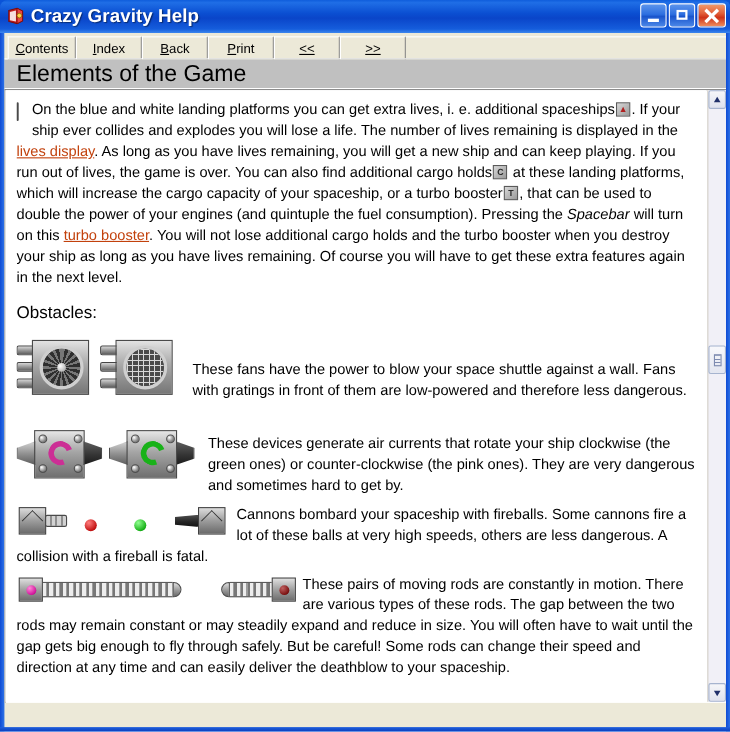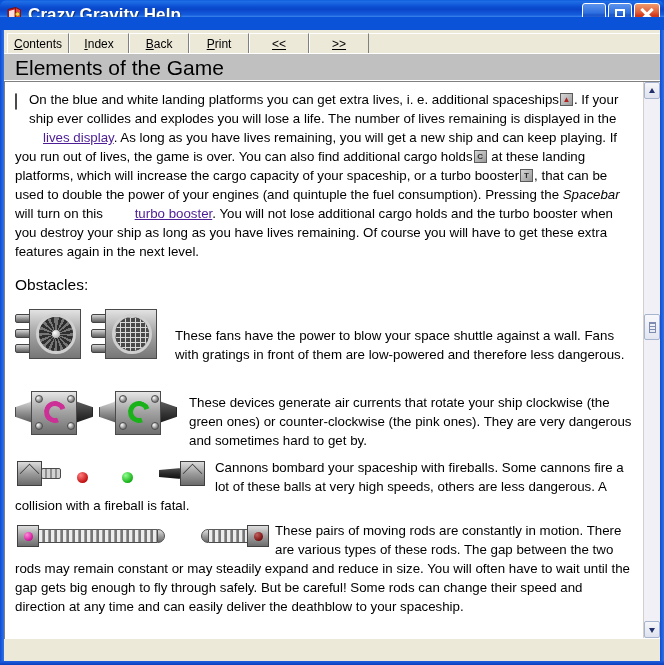--- a/index.html
+++ b/index.html
@@ -33,21 +33,21 @@
   .frame-left  { left: 0; top: 30px; width: 4px; bottom: 0; }
   .frame-right { right: 0; top: 30px; width: 4px; bottom: 0; }
   .frame-bottom{ left: 0; right: 0; bottom: 0; height: 4px;
                  background: linear-gradient(to bottom, #1f5fdd, #0a3fbe); }
 
   
   .titlebar {
     position: absolute;
     left: 0; top: 0;
     width: 664px;
-    height: 17px;
+    height: 30px;
     background: linear-gradient(to bottom,
         #0f5ddc 0%, #1f6ee6 8%, #0b4fd2 40%, #0a45c9 55%,
         #155ddc 88%, #3c87ee 100%);
     border-top-left-radius: 7px;
     border-top-right-radius: 7px;
     overflow: hidden;
   }
   .titlebar-inner {
     display: flex;
     align-items: center;
@@ -219,24 +219,23 @@
     box-sizing: border-box;
     font-size: 13.3px;
     line-height: 19px;
     color: #000000;
     font-family: "Liberation Sans", sans-serif;
   }
   .content p { margin: 0 0 0 0; }
   .content b { font-weight: normal; }
   .content i { font-style: italic; }
   a.hlink {
-    color: #4c1d95;
+    color: #c2410c;
     text-decoration: underline;
     cursor: pointer;
-    margin-left: 28px;
   }
 
   
   .vscroll {
     position: absolute;
     right: 0; top: 0;
     width: 17px;
     height: 556px;
     background: #f1f0f7;
     border-left: 1px solid #d4d0c8;

